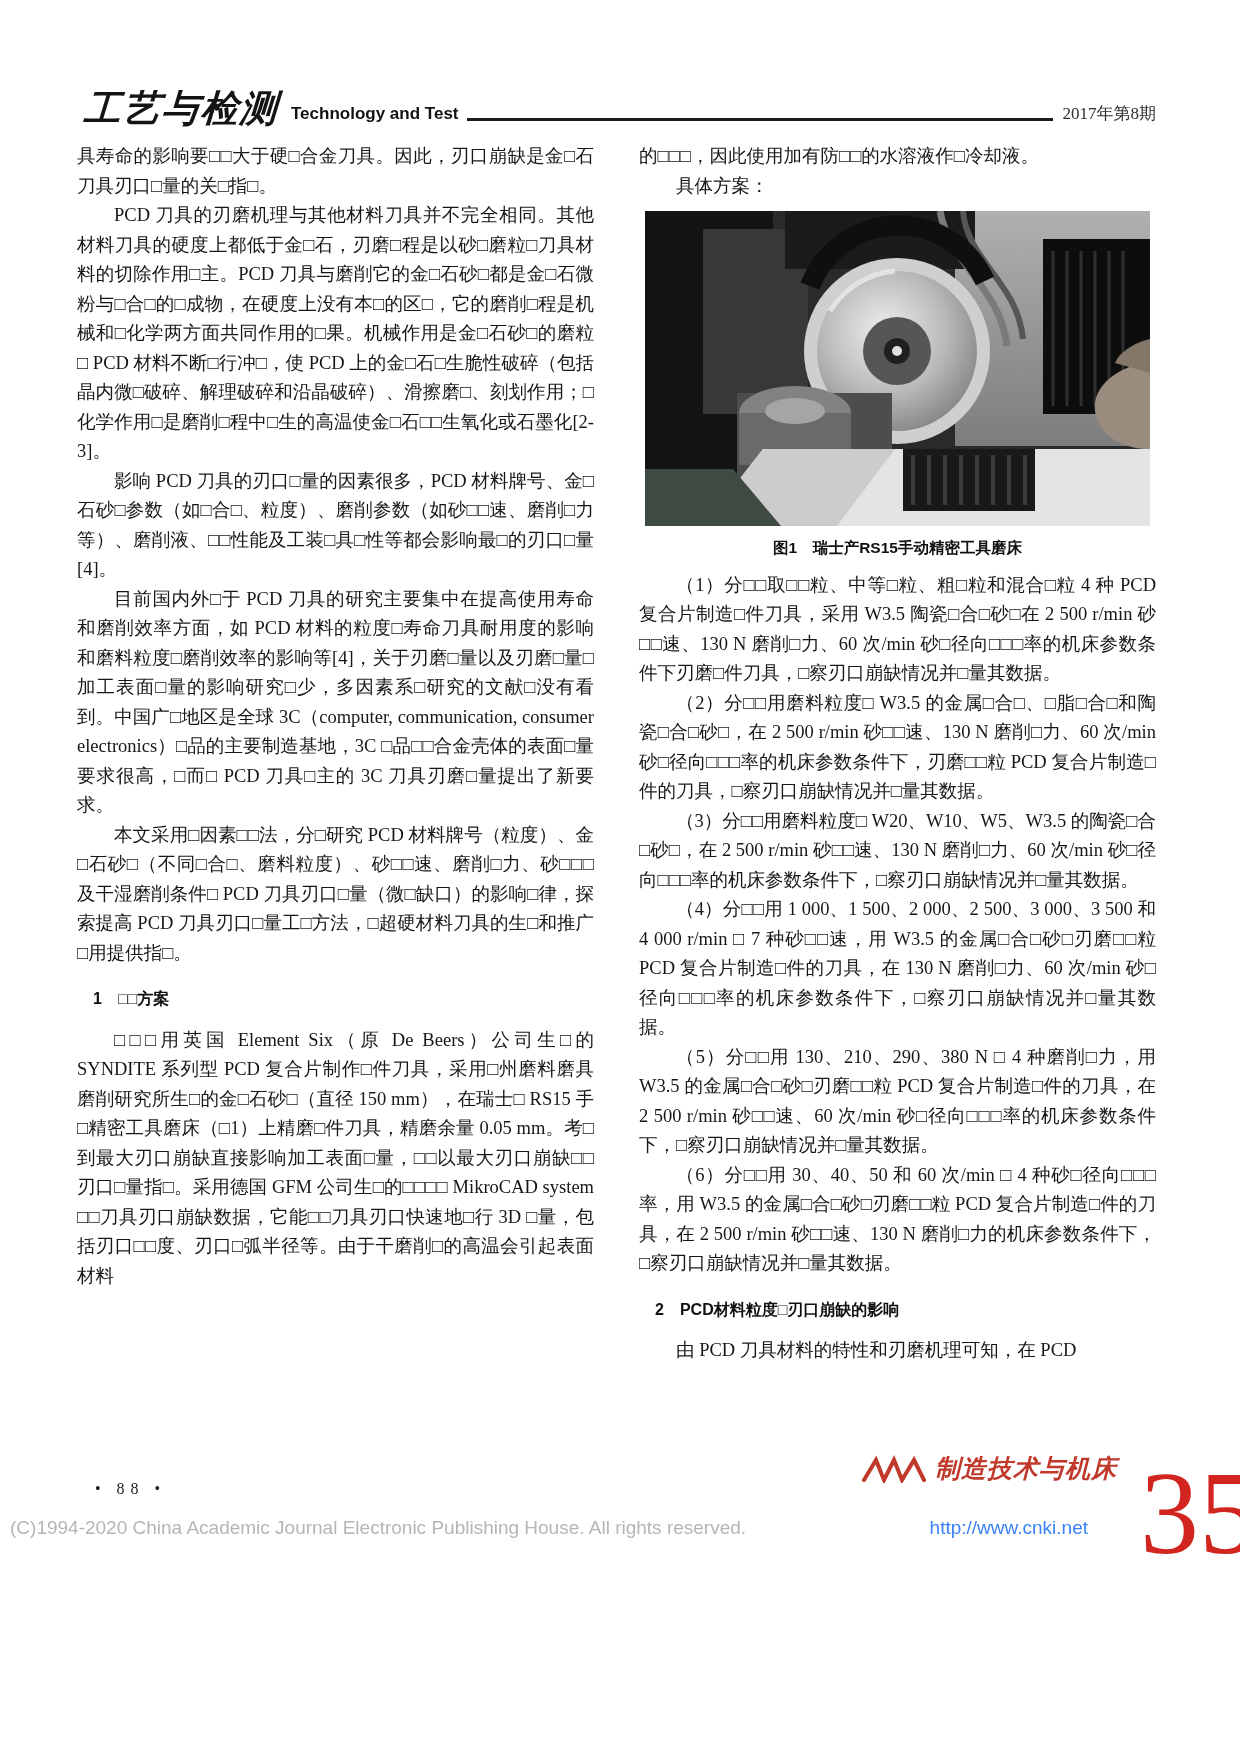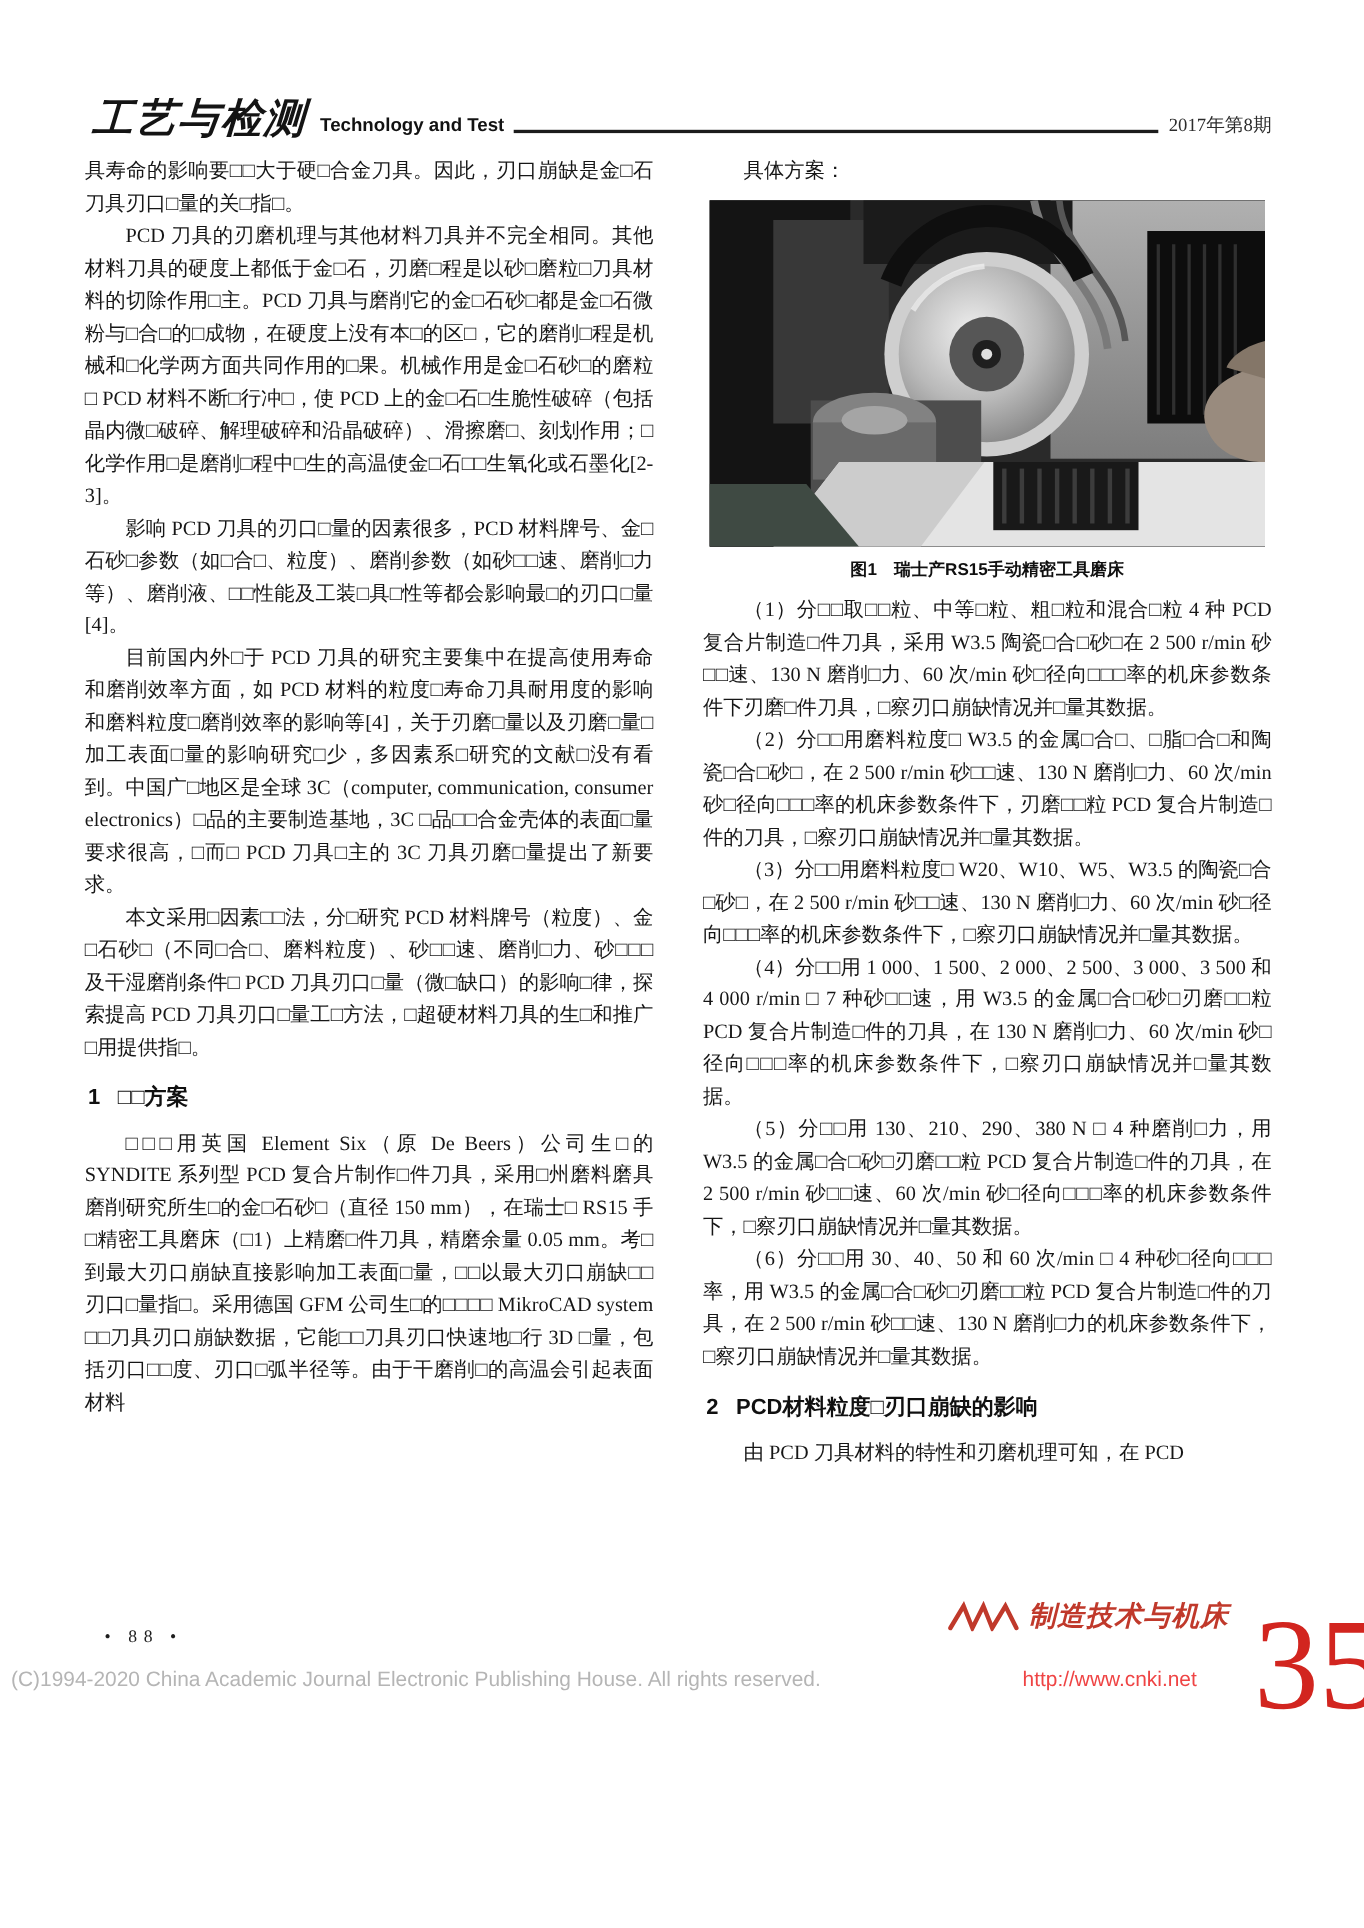--- a/index.html
+++ b/index.html
@@ -31,21 +31,21 @@
   .col {
     position:absolute; top:142px; width:517px;
     font-size:18.5px; line-height:29.5px; text-align:justify;
   }
   .col-left  { left:77px; }
   .col-right { left:639px; }
   .col p { margin:0; }
   .ind { text-indent:2em; }
 
   .sec {
-    margin:16px 3px 12px; font-size:20px; font-weight:bold; color:#101010;
+    margin:16px 16px 12px; font-size:16px; font-weight:bold; color:#101010;
     font-family:"Liberation Sans","DejaVu Sans",sans-serif; text-align:left;
   }
   .sec .sec-no { margin-right:16px; }
 
   
   .figure { margin:10px 0 8px; text-align:center; }
   .photo-wrap { width:505px; height:315px; margin:0 auto; background:#222; overflow:hidden; }
   .caption {
     margin-top:7px; font-size:15.5px; font-weight:600; color:#101010;
     font-family:"Liberation Sans","DejaVu Sans",sans-serif; text-align:center;
@@ -69,21 +69,21 @@
     position:absolute; left:1140px; top:1455px; z-index:2;
     font-size:118px; line-height:1; color:#d2251f;
     font-family:"Liberation Serif","DejaVu Serif",serif;
   }
   .copy {
     position:absolute; left:10px; top:1517px; width:1078px;
     display:flex; justify-content:space-between; align-items:flex-start;
     color:#b5b5b5; font-size:19px;
     font-family:Liberation Sans, sans-serif;
   }
-  .copy .url { color:#ef4444; text-decoration:none; margin-left:16px; white-space:nowrap; }
+  .copy .url { color:#3b82f6; text-decoration:none; margin-left:16px; white-space:nowrap; }
 </style>
 </head>
 <body>
 
 <div class="page">
 
   <div class="header">
     <div class="brand">工艺与检测</div>
     <div class="subtitle">Technology and Test</div>
     <div class="header-line"></div>
@@ -96,20 +96,21 @@
     <p class="ind">影响 PCD 刀具的刃口□量的因素很多，PCD 材料牌号、金□石砂□参数（如□合□、粒度）、磨削参数（如砂□□速、磨削□力等）、磨削液、□□性能及工装□具□性等都会影响最□的刃口□量[4]。</p>
     <p class="ind">目前国内外□于 PCD 刀具的研究主要集中在提高使用寿命和磨削效率方面，如 PCD 材料的粒度□寿命刀具耐用度的影响和磨料粒度□磨削效率的影响等[4]，关于刃磨□量以及刃磨□量□加工表面□量的影响研究□少，多因素系□研究的文献□没有看到。中国广□地区是全球 3C（computer, communication, consumer electronics）□品的主要制造基地，3C □品□□合金壳体的表面□量要求很高，□而□ PCD 刀具□主的 3C 刀具刃磨□量提出了新要求。</p>
     <p class="ind">本文采用□因素□□法，分□研究 PCD 材料牌号（粒度）、金□石砂□（不同□合□、磨料粒度）、砂□□速、磨削□力、砂□□□及干湿磨削条件□ PCD 刀具刃口□量（微□缺口）的影响□律，探索提高 PCD 刀具刃口□量工□方法，□超硬材料刀具的生□和推广□用提供指□。</p>
     <div class="sec">
       <span class="sec-no">1</span><span class="sec-title">□□方案</span>
     </div>
     <p class="ind">□□□用英国 Element Six（原 De Beers）公司生□的 SYNDITE 系列型 PCD 复合片制作□件刀具，采用□州磨料磨具磨削研究所生□的金□石砂□（直径 150 mm），在瑞士□ RS15 手□精密工具磨床（□1）上精磨□件刀具，精磨余量 0.05 mm。考□到最大刃口崩缺直接影响加工表面□量，□□以最大刃口崩缺□□刃口□量指□。采用德国 GFM 公司生□的□□□□ MikroCAD system □□刀具刃口崩缺数据，它能□□刀具刃口快速地□行 3D □量，包括刃口□□度、刃口□弧半径等。由于干磨削□的高温会引起表面材料</p>
   </div>
 
   <div class="col col-right">
+    <p>的□□□，因此使用加有防□□的水溶液作□冷却液。</p>
     <p class="ind">具体方案：</p>
 
     <div class="figure">
       <div class="photo-wrap">
         <svg width="505" height="315" viewBox="0 0 505 315" xmlns="http://www.w3.org/2000/svg">
           <defs>
             <radialGradient id="wheelFace" cx="42%" cy="38%" r="70%">
               <stop offset="0%" stop-color="#efefef"></stop>
               <stop offset="55%" stop-color="#b9b9b9"></stop>
               <stop offset="100%" stop-color="#7e7e7e"></stop>

